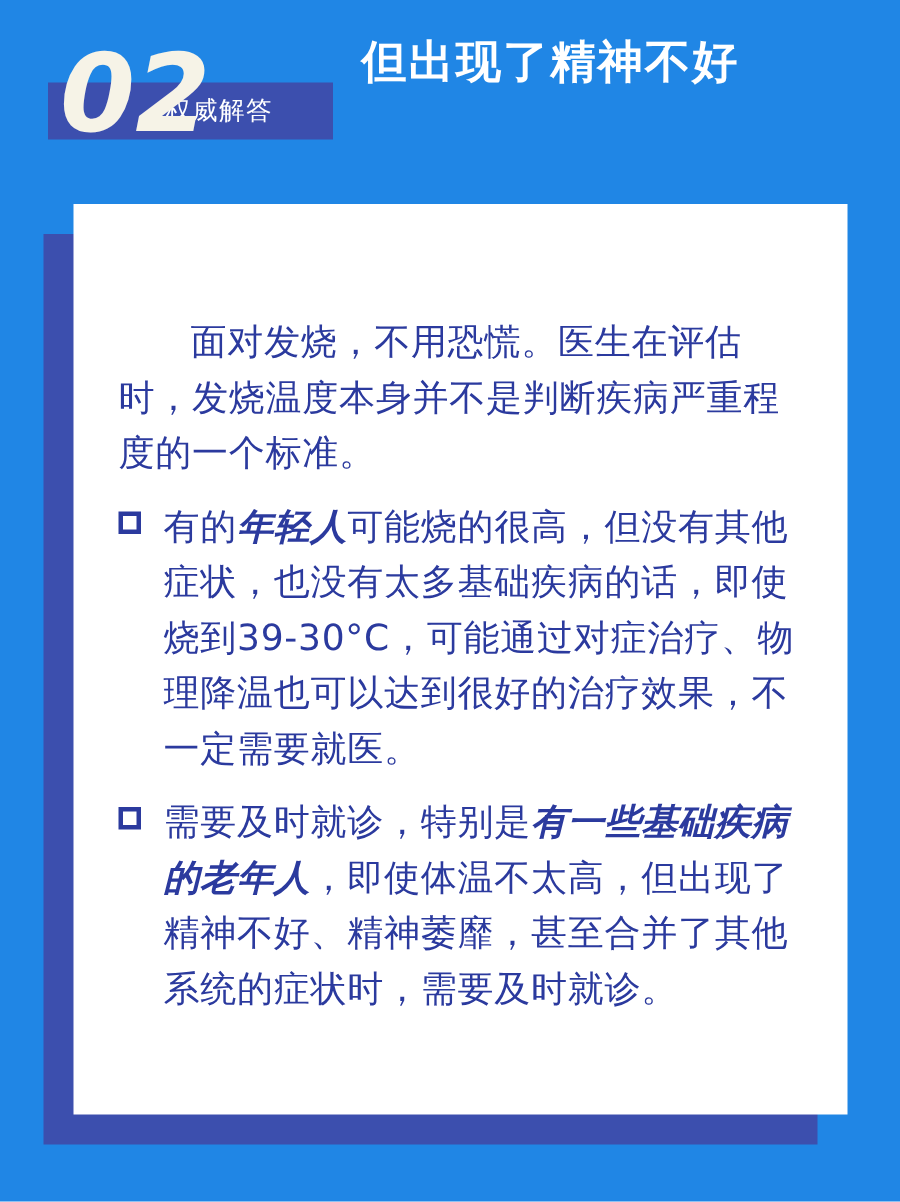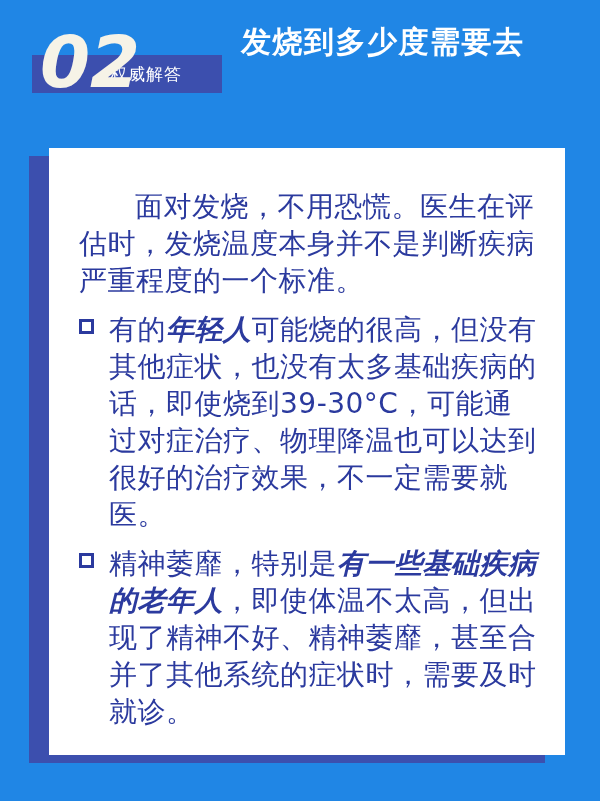--- a/index.html
+++ b/index.html
@@ -72,27 +72,27 @@
     font-weight: bold;
     color: var(--title-white);
     letter-spacing: 1.5px;
     white-space: nowrap;
   }
 
   
   .card {
     position: absolute;
     left: 49px;
-    top: 148px;
+    top: 136px;
     width: 516px;
     height: 607px;
     background: var(--card);
-    padding: 40px 28px 0 30px;
+    padding: 74px 28px 0 30px;
     color: var(--ink);
-    font-size: 28px;
+    font-size: 24px;
     line-height: 37px;
     letter-spacing: 0.5px;
   }
   .intro {
     text-indent: 2em;
   }
   .bullet {
     display: flex;
     align-items: flex-start;
     margin-top: 12px;
@@ -116,36 +116,36 @@
 <div class="page">
 
   <div class="accent-rect"></div>
 
   <header>
     <div class="badge">
       <span class="badge-label">权威解答</span>
     </div>
     <div class="section-number">02</div>
     <h1 class="page-title">
-      <span>发烧到多少度需要去</span><br>
+      <span>但出现了精神不好</span><br>
     </h1>
   </header>
 
   <main class="card">
 
     <p class="intro">面对发烧，不用恐慌。医生在评估时，发烧温度本身并不是判断疾病严重程度的一个标准。</p>
 
     <div class="bullet">
       <span class="bullet-marker"></span>
       <p class="bullet-text">
         <span>有的</span><strong>年轻人</strong><span>可能烧的很高，但没有其他症状，也没有太多基础疾病的话，即使烧到39-30°C，可能通过对症治疗、物理降温也可以达到很好的治疗效果，不一定需要就医。</span>
       </p>
     </div>
 
     <div class="bullet">
       <span class="bullet-marker"></span>
       <p class="bullet-text">
-        <span>精神萎靡，特别是</span><strong>有一些基础疾病的老年人</strong><span>，即使体温不太高，但出现了精神不好、精神萎靡，甚至合并了其他系统的症状时，需要及时就诊。</span>
+        <span>需要及时就诊，特别是</span><strong>有一些基础疾病的老年人</strong><span>，即使体温不太高，但出现了精神不好、精神萎靡，甚至合并了其他系统的症状时，需要及时就诊。</span>
       </p>
     </div>
 
   </main>
 </div>
 
 </body></html>

